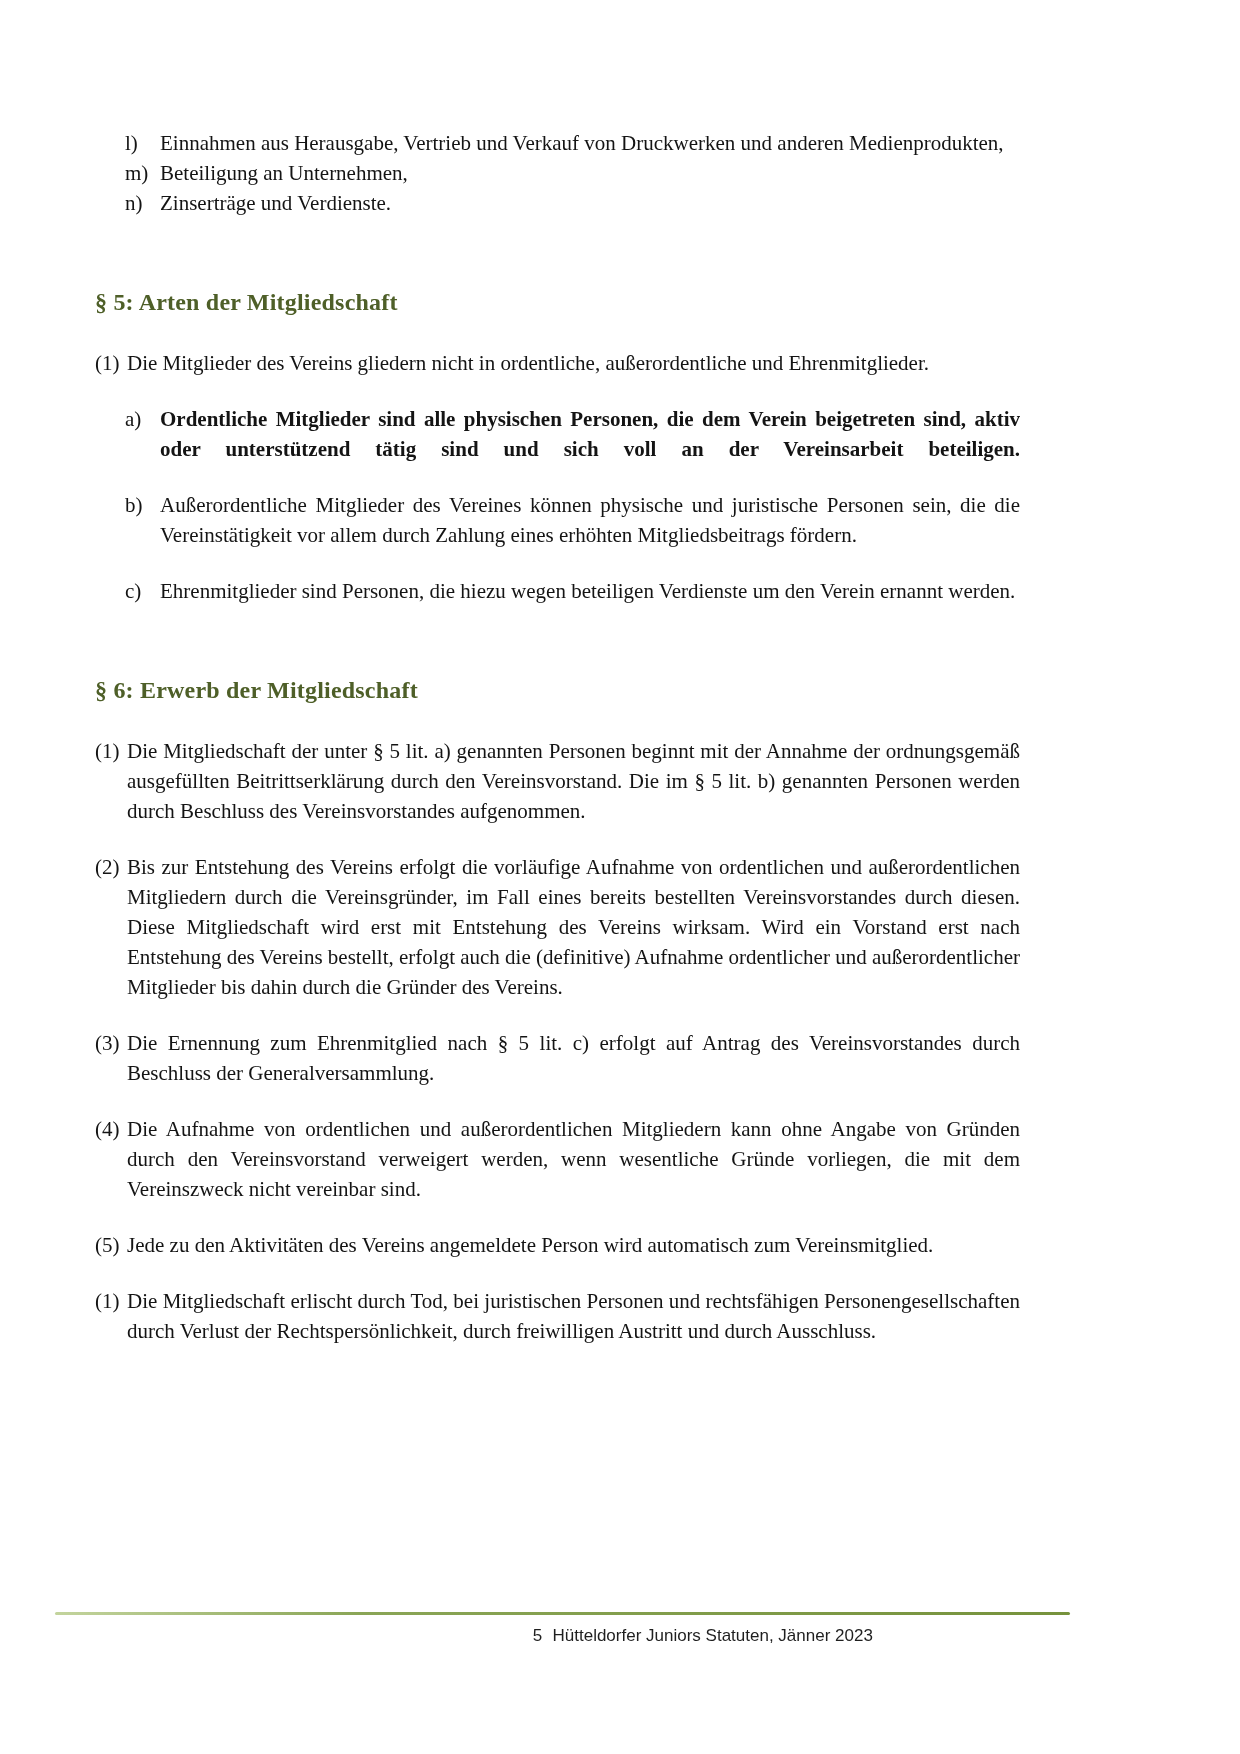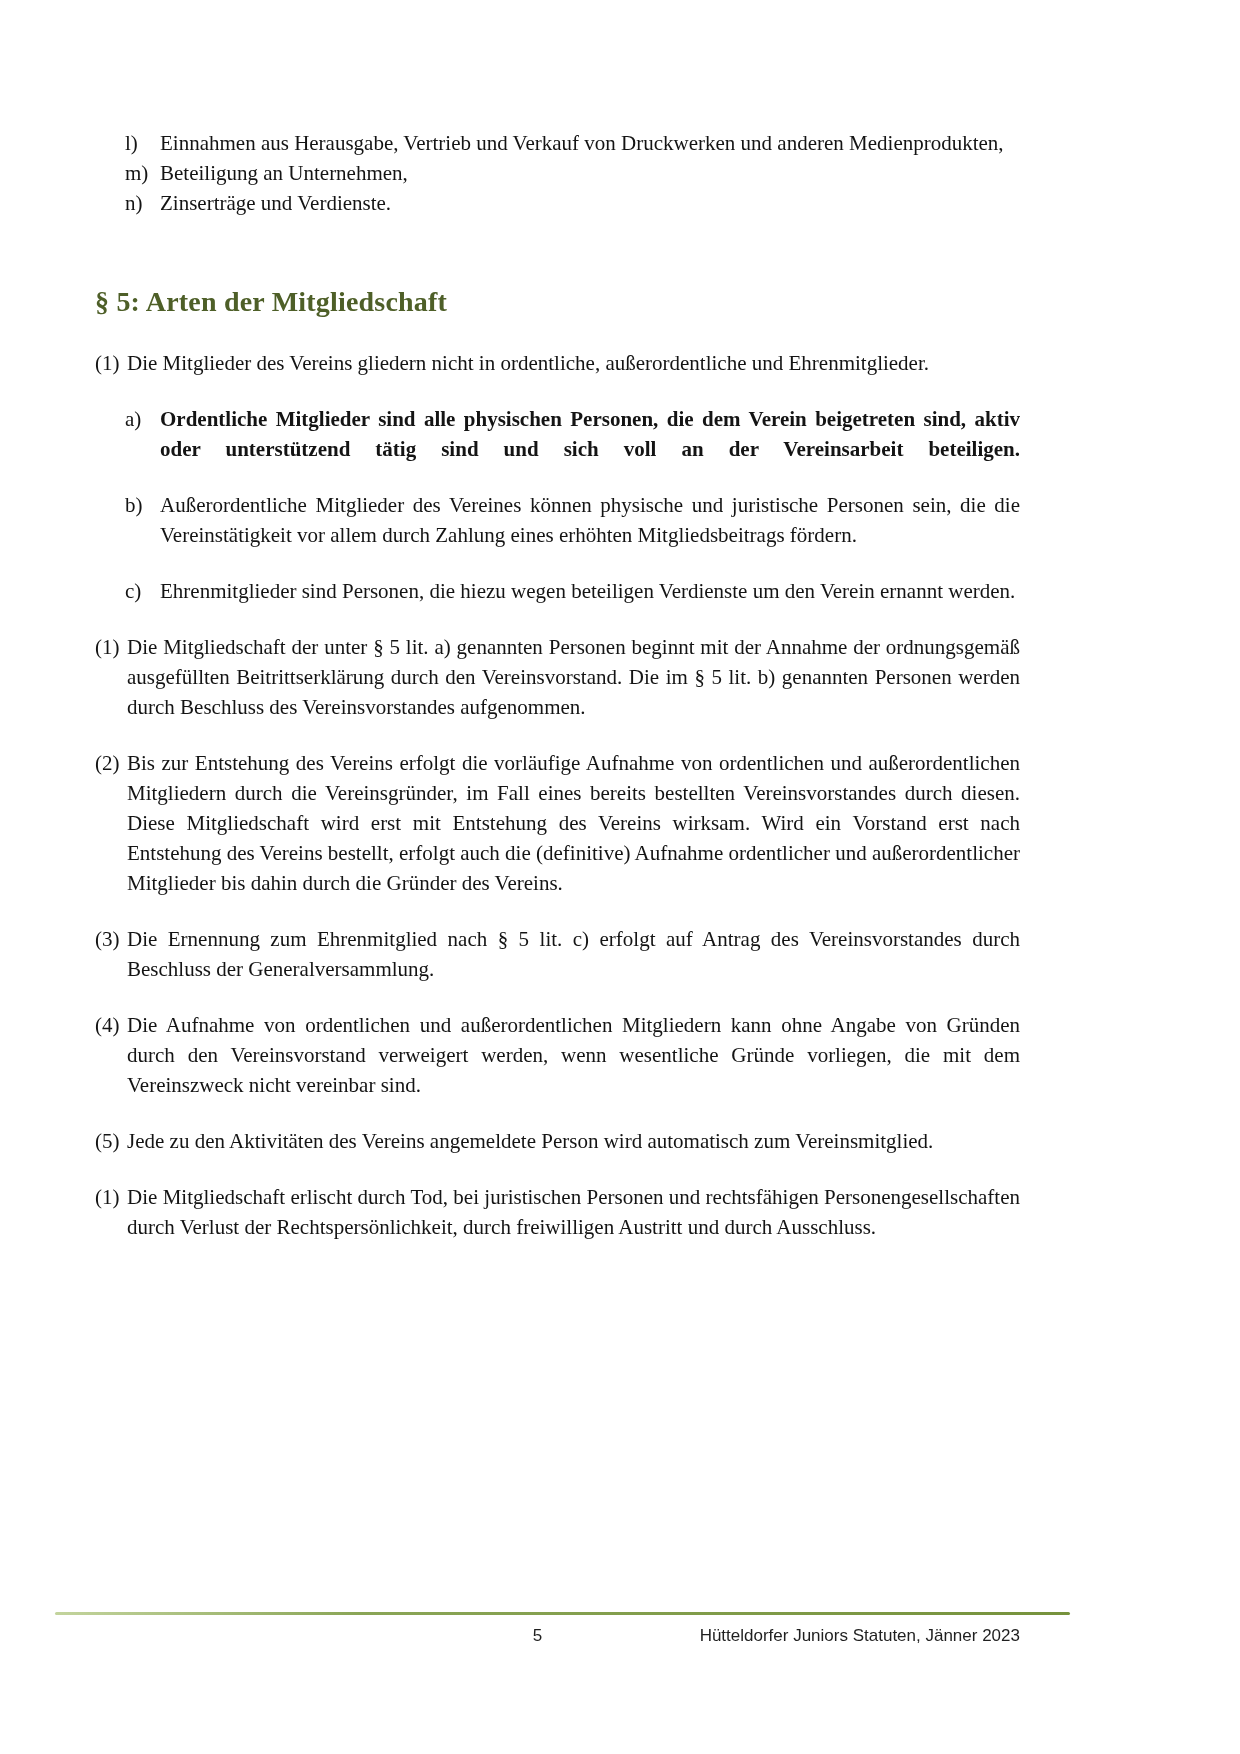--- a/index.html
+++ b/index.html
@@ -20,21 +20,21 @@
   .txt.justify-last { text-align-last:justify;font-weight:bold; }
 
   
   .intro-list { margin-left:30px; margin-bottom:26px; }
   .intro-list .lbl { width:35px; }
 
   
   .sec-heading {
     font-family:"Liberation Serif", serif;
     font-weight:bold;
-    font-size:28px;
+    font-size:24px;
     line-height:36px;
     color:#4e5f28;
     margin:66px 0 28px 0;
     letter-spacing:0.2px;
   }
 
   
   .para { margin-bottom:26px; }
   .para .lbl { width:32px; }
 
@@ -52,21 +52,21 @@
   }
   .footer-rule {
     height:3px;
     background:linear-gradient(to right, #c3d49d 0%, #8aa556 30%, #76923c 100%);
     border-radius:2px;
     margin-bottom:11px;
   }
   .footer-row { display:flex; align-items:baseline; }
   .footer-side { flex:1; }
   .footer-page-num { flex:none; min-width:30px; text-align:center; }
-  .footer-source { flex:1; text-align:right; padding-right:50px; }
+  .footer-source { flex:1; text-align:left; padding-right:50px; }
 </style>
 </head>
 <body>
 
 <div class="page">
   <div class="content">
 
     <div class="intro-list">
       <div class="row">
         <span class="lbl">l)</span>
@@ -95,20 +95,21 @@
     </div>
     <div class="row subitem">
       <span class="lbl">b)</span>
       <span class="txt">Außerordentliche Mitglieder des Vereines können physische und juristische Personen sein, die die Vereinstätigkeit vor allem durch Zahlung eines erhöhten Mitgliedsbeitrags fördern.</span>
     </div>
     <div class="row subitem">
       <span class="lbl">c)</span>
       <span class="txt">Ehrenmitglieder sind Personen, die hiezu wegen beteiligen Verdienste um den Verein ernannt werden.</span>
     </div>
 
+    <div class="sec-heading">§ 6: Erwerb der Mitgliedschaft</div>
 
     <div class="row para">
       <span class="lbl">(1)</span>
       <span class="txt">Die Mitgliedschaft der unter § 5 lit. a) genannten Personen beginnt mit der Annahme der ordnungsgemäß ausgefüllten Beitrittserklärung durch den Vereinsvorstand. Die im § 5 lit. b) genannten Personen werden durch Beschluss des Vereinsvorstandes aufgenommen.</span>
     </div>
     <div class="row para">
       <span class="lbl">(2)</span>
       <span class="txt">Bis zur Entstehung des Vereins erfolgt die vorläufige Aufnahme von ordentlichen und außerordentlichen Mitgliedern durch die Vereinsgründer, im Fall eines bereits bestellten Vereinsvorstandes durch diesen. Diese Mitgliedschaft wird erst mit Entstehung des Vereins wirksam. Wird ein Vorstand erst nach Entstehung des Vereins bestellt, erfolgt auch die (definitive) Aufnahme ordentlicher und außerordentlicher Mitglieder bis dahin durch die Gründer des Vereins.</span>
     </div>
     <div class="row para">

